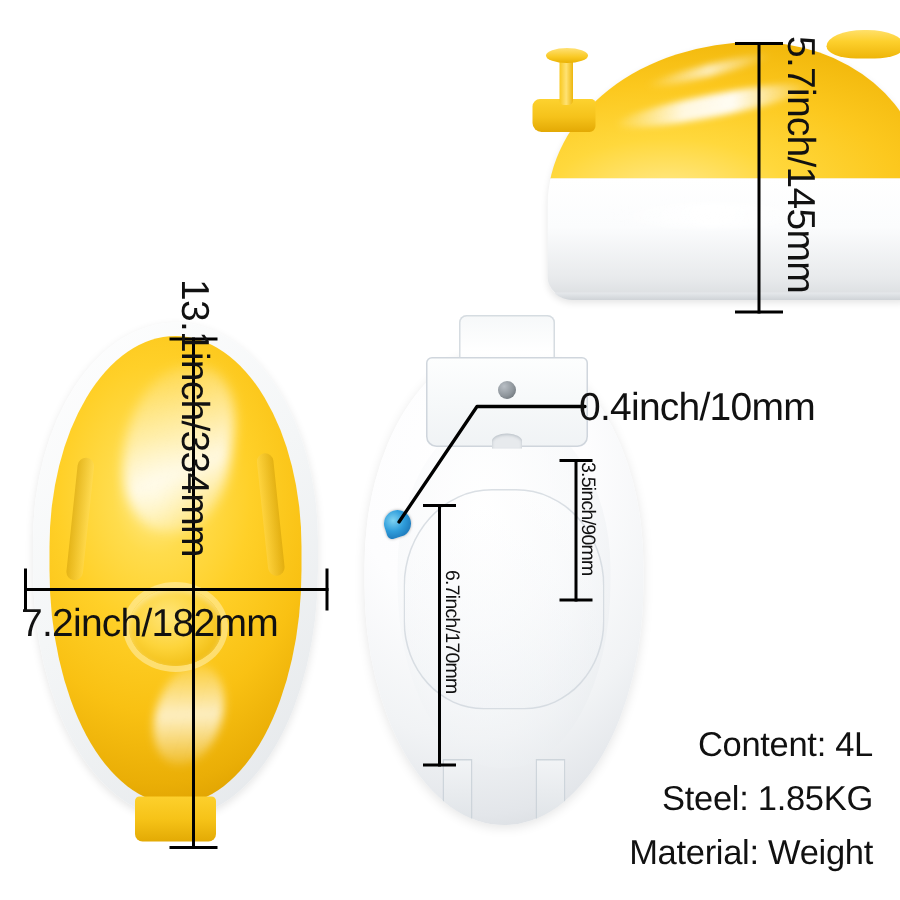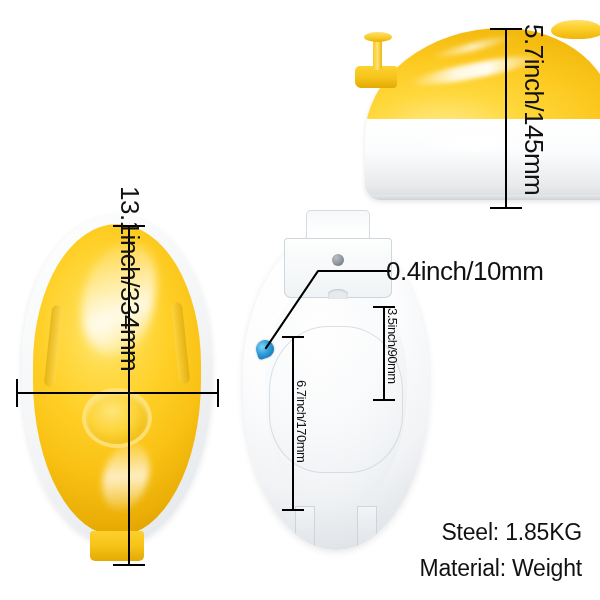--- a/index.html
+++ b/index.html
@@ -431,20 +431,21 @@
   </div>
 
   <div class="cap-h abs" style="left:113px; top:225px; width:32px;"></div>
   <div class="dim-line-v abs" style="left:128px; top:225px; height:341px;"></div>
   <div class="cap-h abs" style="left:113px; top:564px; width:32px;"></div>
   <div class="dim-label rot" style="left:145px; top:186px; font-size:26px;">13.1inch/334mm</div>
 
   <div class="cap-v abs" style="left:16px; top:379px; height:28px;"></div>
   <div class="dim-line-h abs" style="left:16px; top:392px; width:203px;"></div>
   <div class="cap-v abs" style="left:217px; top:379px; height:28px;"></div>
+  <div class="dim-label" style="left:14px; top:400px; font-size:26px;">7.2inch/182mm</div>
 
   <div id="pot-under">
     <div id="under-body">
       <div id="under-inner-shade"></div>
       <div id="under-ridge"></div>
       <div id="under-foot-l"></div>
       <div id="under-foot-r"></div>
     </div>
     <div id="under-neck"></div>
     <div id="under-plate">
@@ -465,17 +466,18 @@
   <div class="dim-line-v abs" style="left:383px; top:306px; height:95px;"></div>
   <div class="cap-h abs" style="left:373px; top:399px; width:22px;"></div>
   <div class="dim-label rot" style="left:400px; top:308px; font-size:13px;">3.5inch/90mm</div>
 
   <div class="cap-h abs" style="left:282px; top:336px; width:22px;"></div>
   <div class="dim-line-v abs" style="left:292px; top:336px; height:175px;"></div>
   <div class="cap-h abs" style="left:282px; top:509px; width:22px;"></div>
   <div class="dim-label rot" style="left:309px; top:380px; font-size:13px;">6.7inch/170mm</div>
 
   <div id="spec-block">
+    <div>Content: 4L</div>
     <div>Steel: 1.85KG</div>
     <div>Material: Weight</div>
   </div>
 
 </div>
 
 </body></html>

